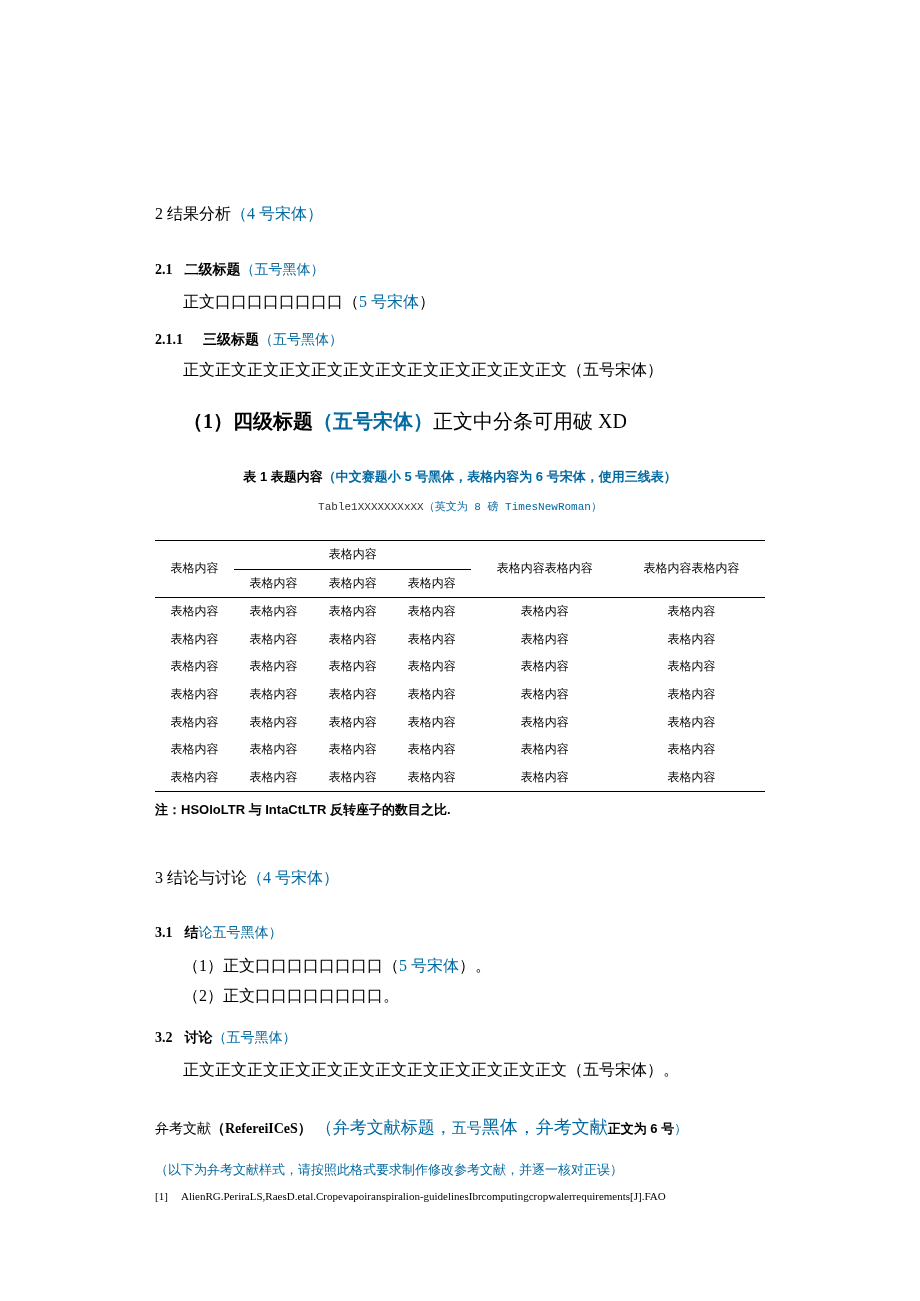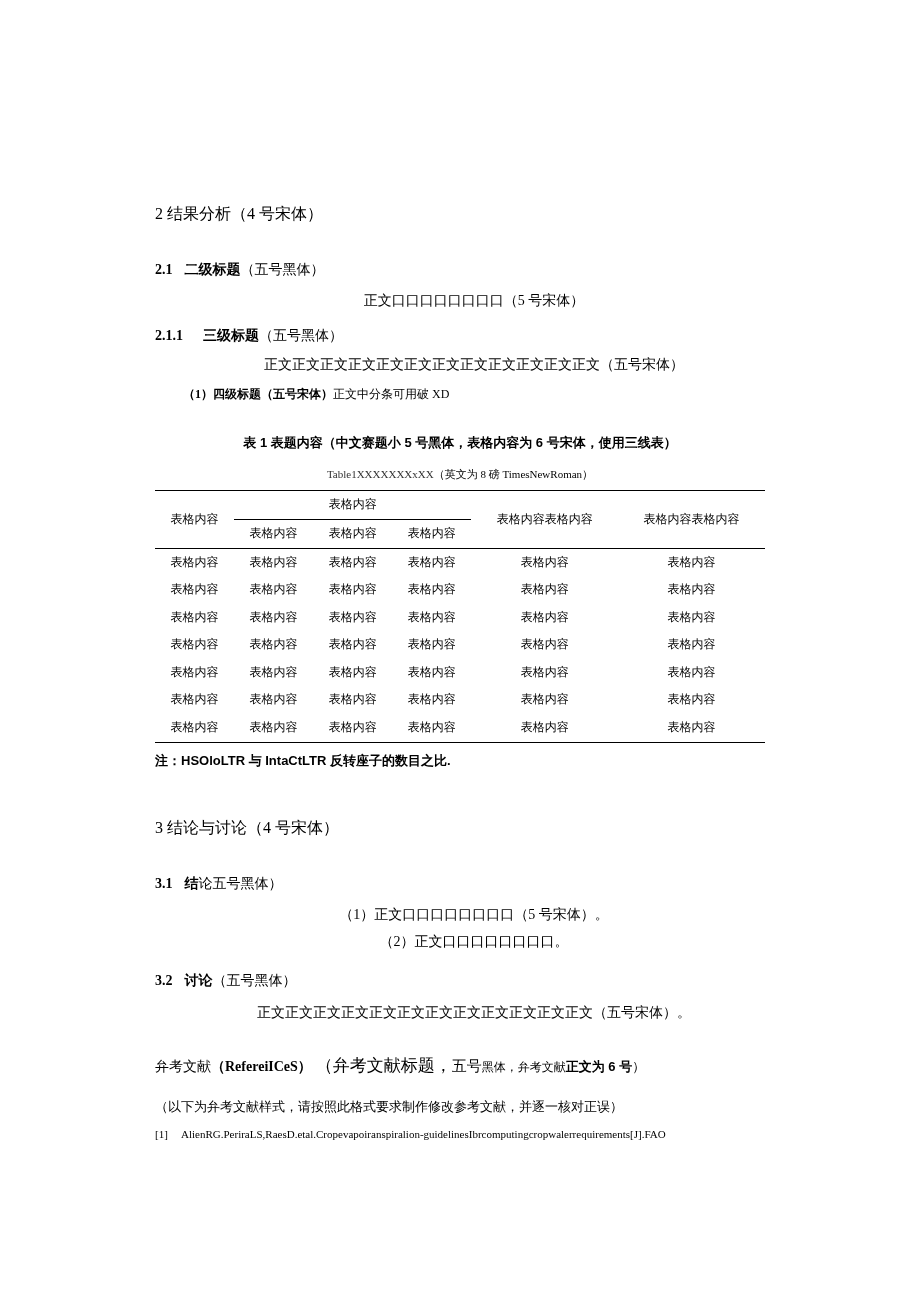--- a/index.html
+++ b/index.html
@@ -11,25 +11,25 @@
     color: #000;
     padding: 200px 155px 100px 155px;
     font-size: 14px;
     line-height: 1.8;
   }
   .h1 { font-size: 16px; margin-bottom: 28px; font-family: "SimSun", serif; }
   .h2 { font-size: 14px; font-weight: bold; margin-top: 14px; margin-bottom: 6px; font-family: "SimHei", "黑体", sans-serif; }
   .h2 .num { font-family: "Times New Roman", serif; margin-right: 12px; }
   .h3 { font-size: 14px; font-weight: bold; margin-top: 10px; margin-bottom: 4px; font-family: "SimHei", "黑体", sans-serif; }
   .h3 .num { font-family: "Times New Roman", serif; margin-right: 20px; }
-  .body-indent { padding-left: 28px; font-size: 14px; margin: 2px 0; text-align: center; }
-  .body-indent2 { padding-left: 28px; font-size: 12px; margin: 6px 0 10px 0; }
-  .red { color: #000000; }
+  .body-indent { padding-left: 28px; font-size: 16px; margin: 2px 0; }
+  .body-indent2 { padding-left: 28px; font-size: 20px; margin: 18px 0 10px 0; }
+  .red { color: #0369a1; }
   .table-title { text-align: center; font-size: 13px; font-family: "SimHei","黑体",sans-serif; font-weight: bold; margin-top: 26px; }
-  .table-title-en { text-align: center; font-size: 11px; font-family: Liberation Serif, serif; margin-top: 10px; margin-bottom: 6px; color: #333; }
+  .table-title-en { text-align: center; font-size: 11px; font-family: Liberation Mono, monospace; margin-top: 10px; margin-bottom: 22px; color: #333; }
   table { border-collapse: collapse; width: 100%; font-size: 12px; font-family: "SimSun", serif; }
   table th, table td { padding: 3px 4px; text-align: center; font-weight: normal; }
   .top-border { border-top: 1.5px solid #000; }
   .mid-border { border-bottom: 1px solid #000; }
   .bot-border { border-bottom: 1.5px solid #000; }
   .table-note { font-size: 13px; font-weight: bold; margin-top: 6px; font-family: "SimHei","黑体",sans-serif; }
   .sec3 { margin-top: 42px; }
   .refs-title { font-size: 14px; margin-top: 26px; font-family: "SimHei","黑体",sans-serif; }
   .refs-title .bold { font-weight: bold; font-family: "Times New Roman", serif; }
   .refs-note { font-size: 13px; margin-top: 14px; }
@@ -159,20 +159,20 @@
 <div class="body-indent">（2）正文口口口口口口口口。</div>
 
 <div class="h2">
   <span class="num">3.2</span><span>讨论</span><span class="red" style="font-weight:normal">（五号黑体）</span>
 </div>
 
 <div class="body-indent">正文正文正文正文正文正文正文正文正文正文正文正文（五号宋体）。</div>
 
 <div class="refs-title">
   <span>弁考文献</span><span class="bold">（RefereiICeS）</span>
-  <span class="red" style="font-size:17px">（弁考文献标题，</span><span class="red" style="font-size:15px;font-weight:normal">五号</span><span class="red" style="font-size:12px">黑体，弁考文献</span><span style="font-size:13px;font-weight:bold">正文为 6 号</span><span class="red" style="font-size:13px">）</span>
+  <span class="red" style="font-size:17px">（弁考文献标题，</span><span class="red" style="font-size:15px;font-weight:normal">五号</span><span class="red" style="font-size:18px">黑体，弁考文献</span><span style="font-size:13px;font-weight:bold">正文为 6 号</span><span class="red" style="font-size:13px">）</span>
 </div>
 
 <div class="refs-note red">（以下为弁考文献样式，请按照此格式要求制作修改参考文献，并逐一核对正误）</div>
 
 <div class="ref-item">
   <span class="rn">[1]</span><span class="spaced">AlienRG.PeriraLS,RaesD.etal.Cropevapoiranspiralion-guidelinesIbrcomputingcropwalerrequirements[J].FAO</span>
 </div>
 
 </body></html>

